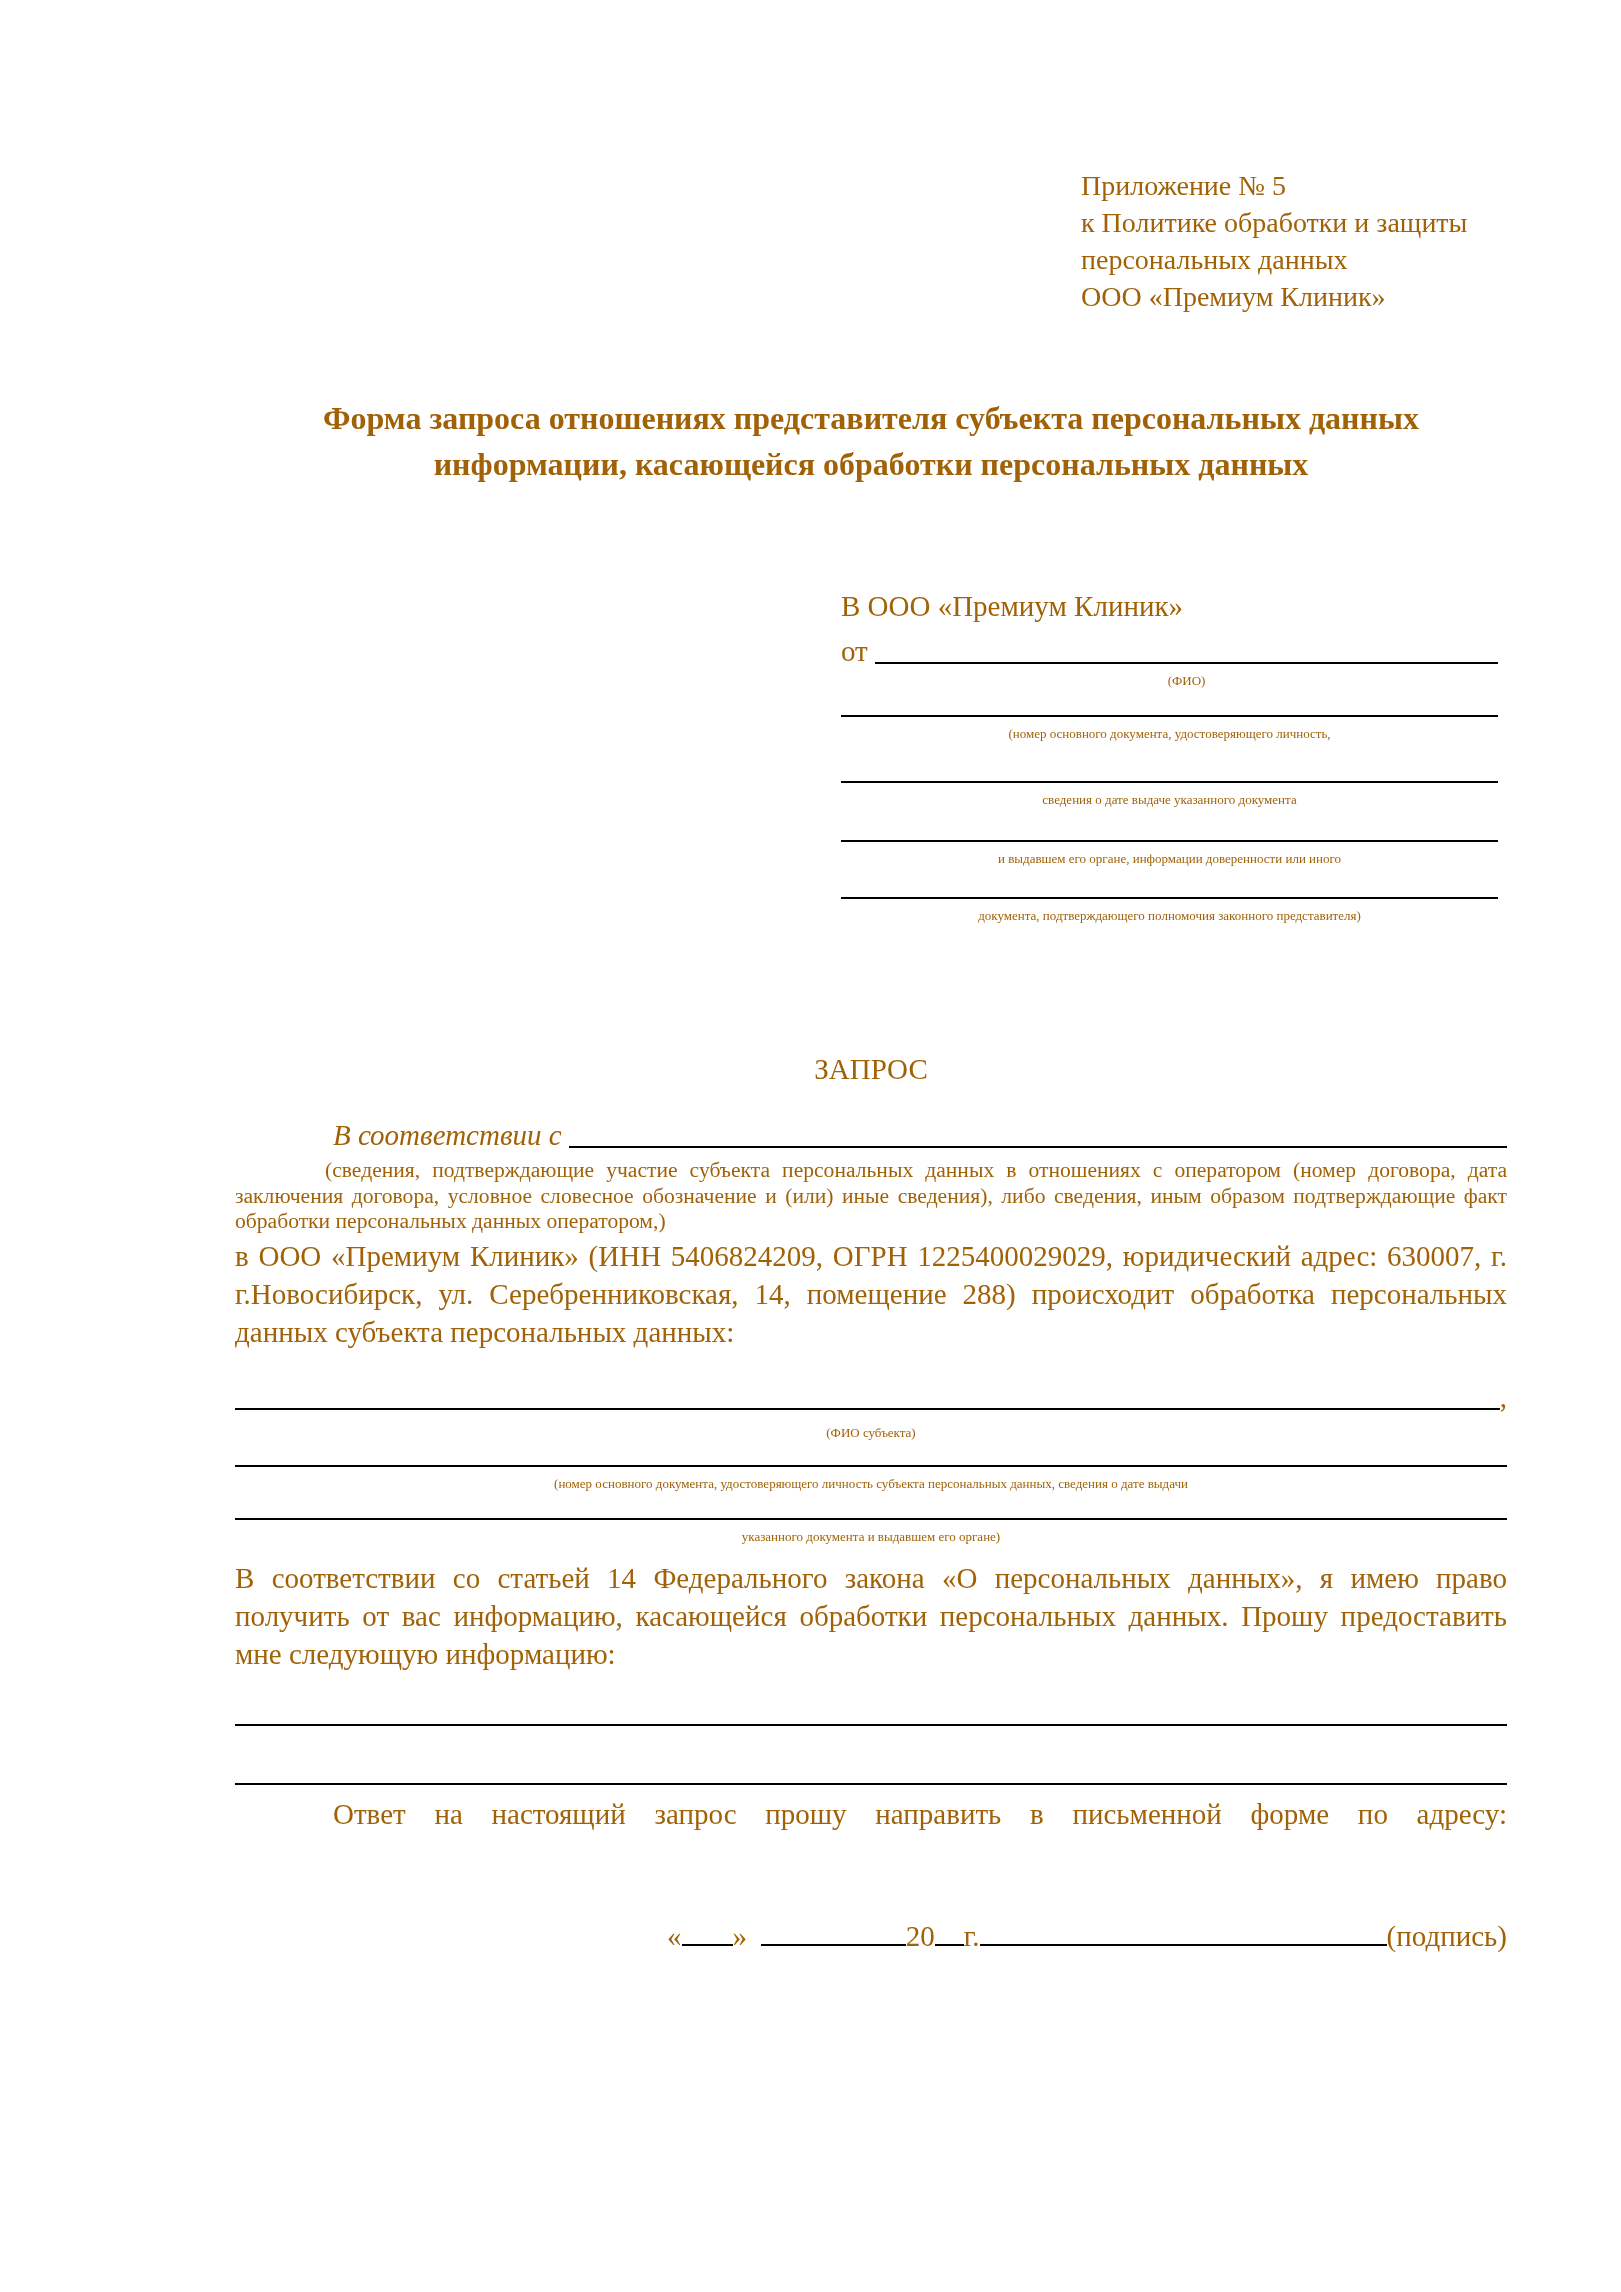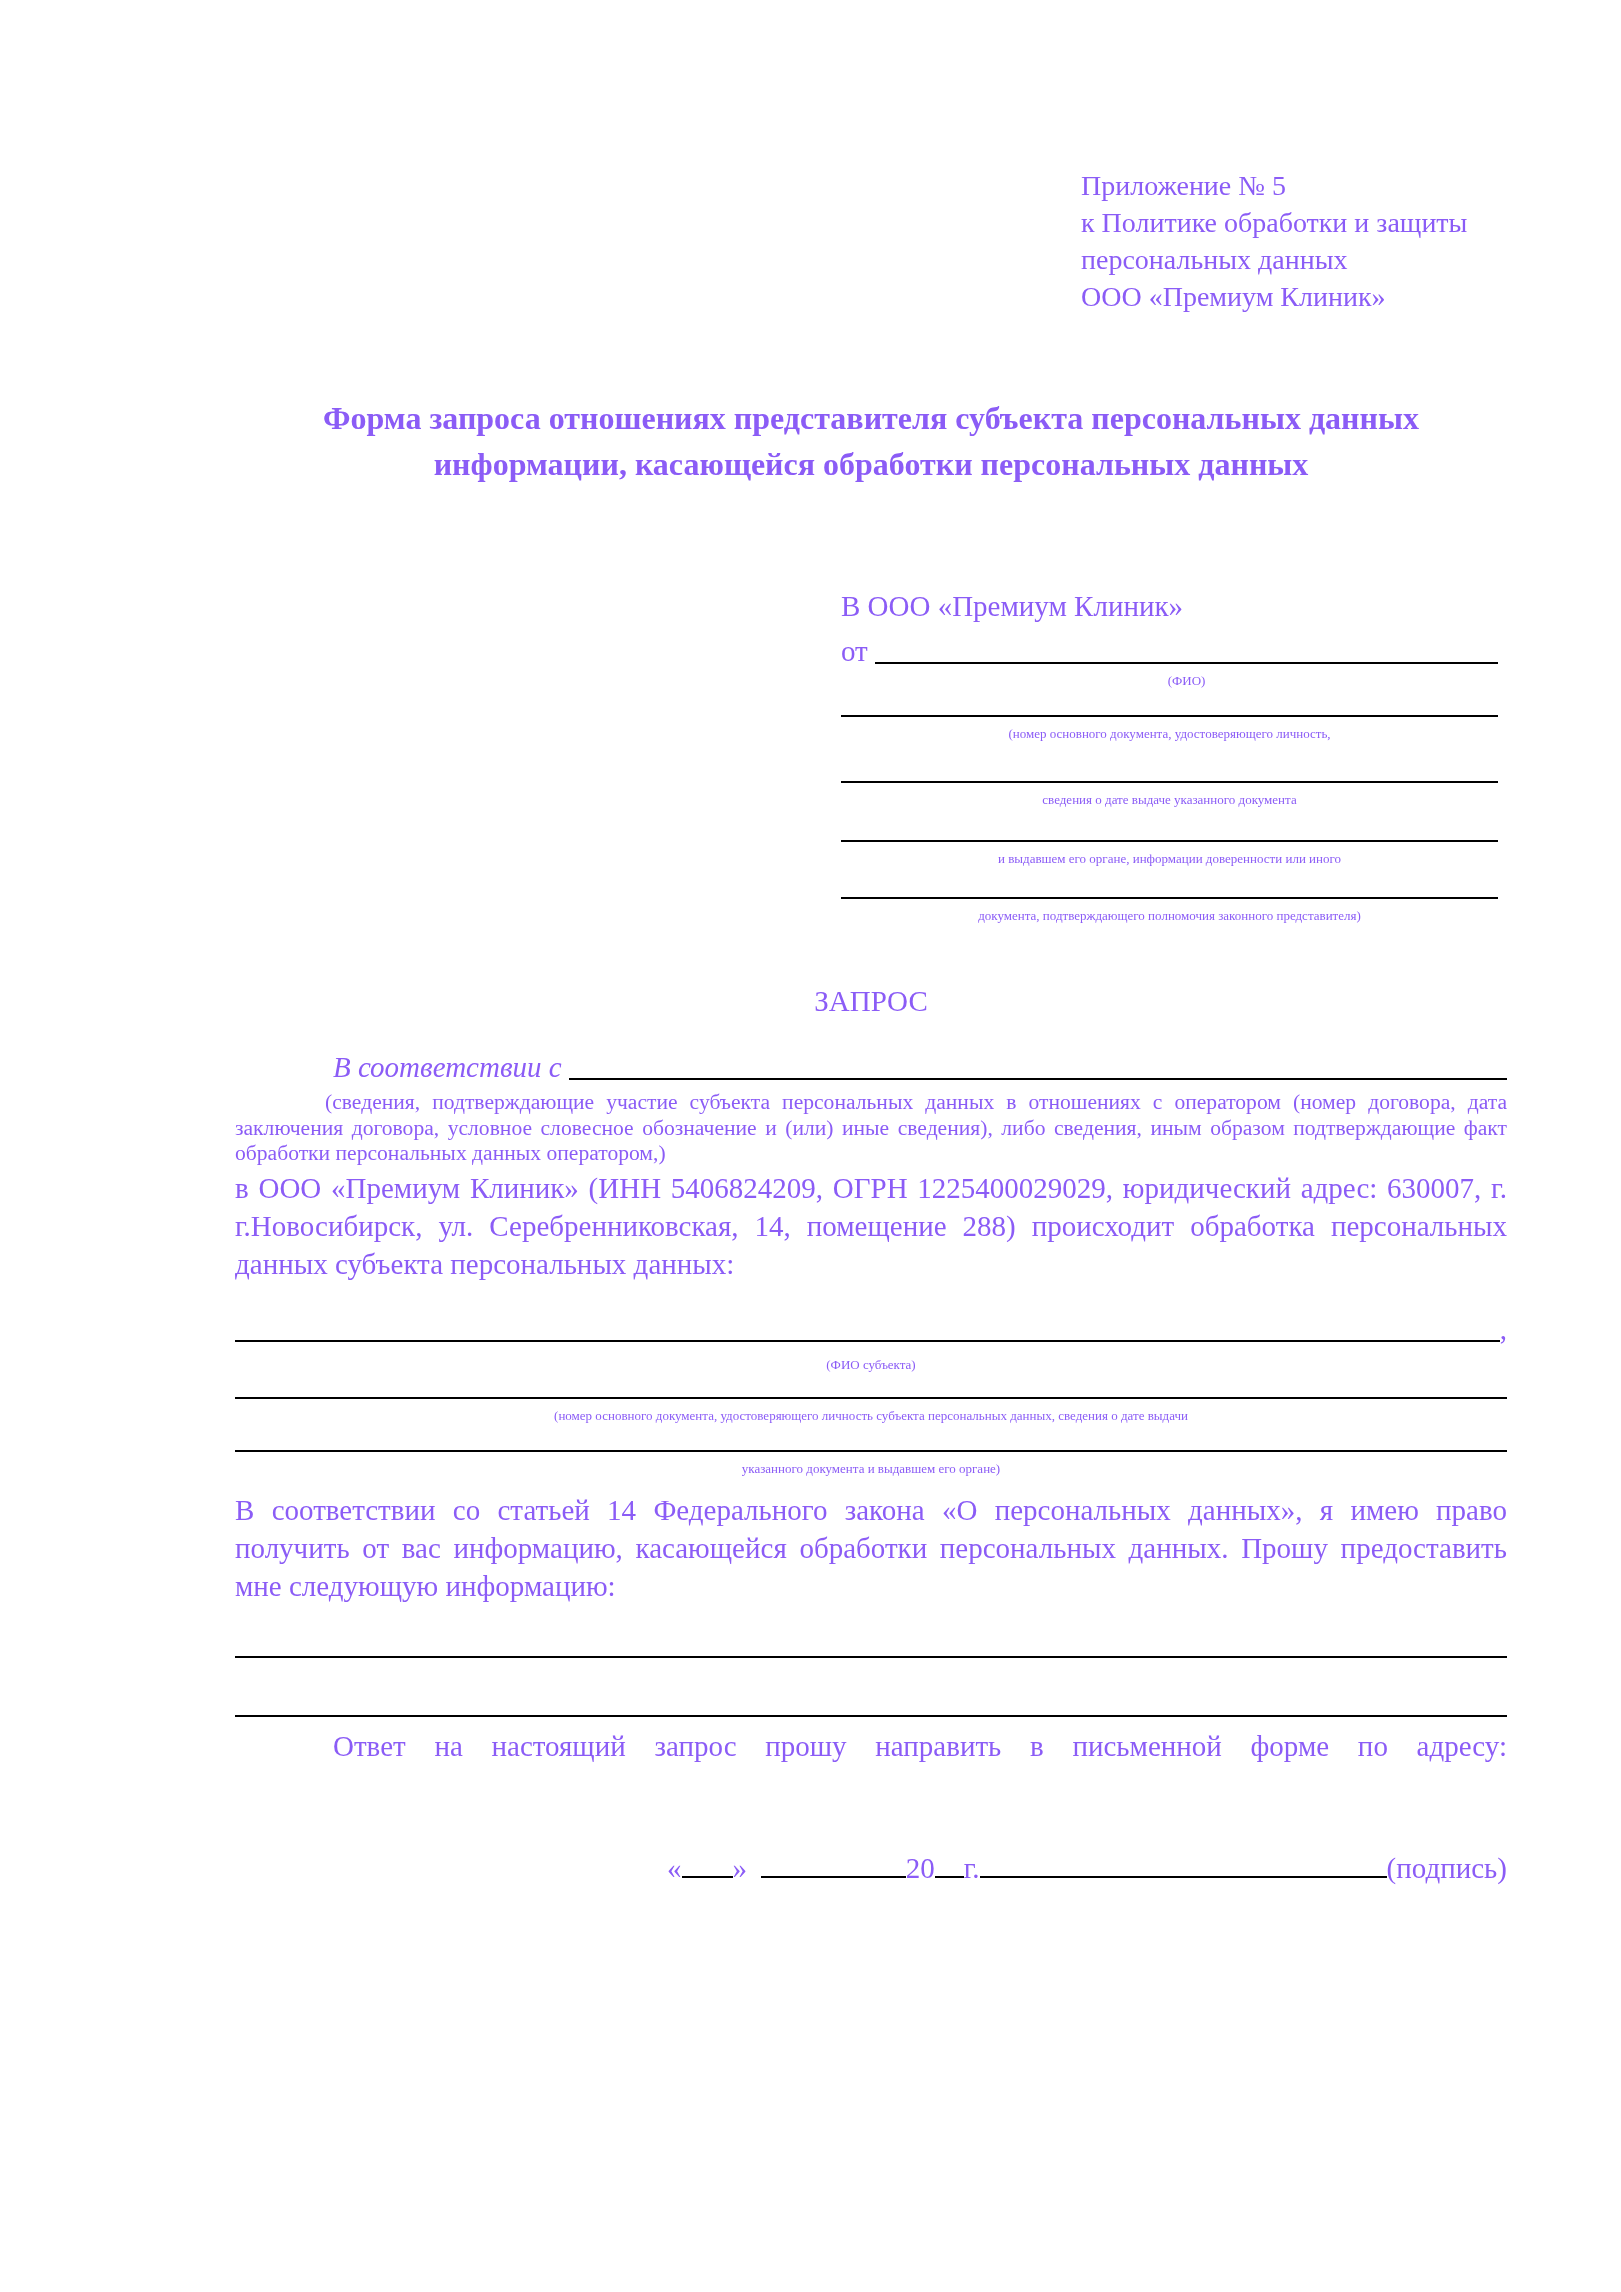--- a/index.html
+++ b/index.html
@@ -1,21 +1,21 @@
 <!DOCTYPE html>
 <html lang="ru"><head>
 <meta charset="utf-8">
 <style>
   html, body { margin: 0; padding: 0; background: #ffffff; }
   .page {
     position: relative;
     width: 1621px;
     height: 2293px;
     background: #ffffff;
-    color: #8b5cf6;
+    color: #a16207;
     font-family: "Liberation Serif", "DejaVu Serif", serif;
     overflow: hidden;
   }
 
   
   .appendix {
     position: absolute;
     left: 1081px;
     top: 167px;
     font-size: 28px;
@@ -54,21 +54,21 @@
     line-height: 24.5px;
     text-align: center;
     margin-top: 4.9px;
   }
   .uline { height: 0; border-bottom: 2px solid #000; }
 
   
   .main {
     position: absolute;
     left: 235px;
-    top: 982px;
+    top: 1050px;
     width: 1272px;
     font-size: 29px;
     line-height: 38px;
   }
   .zapros { text-align: center; }
   .line-row { display: flex; }
   .fill { flex: 1; border-bottom: 2px solid #000; margin-bottom: 5.9px; }
   .intro-row { margin-top: 28px; padding-left: 98px; font-style: italic; }
   .intro-row .prefix { white-space: pre; }
   .note {

